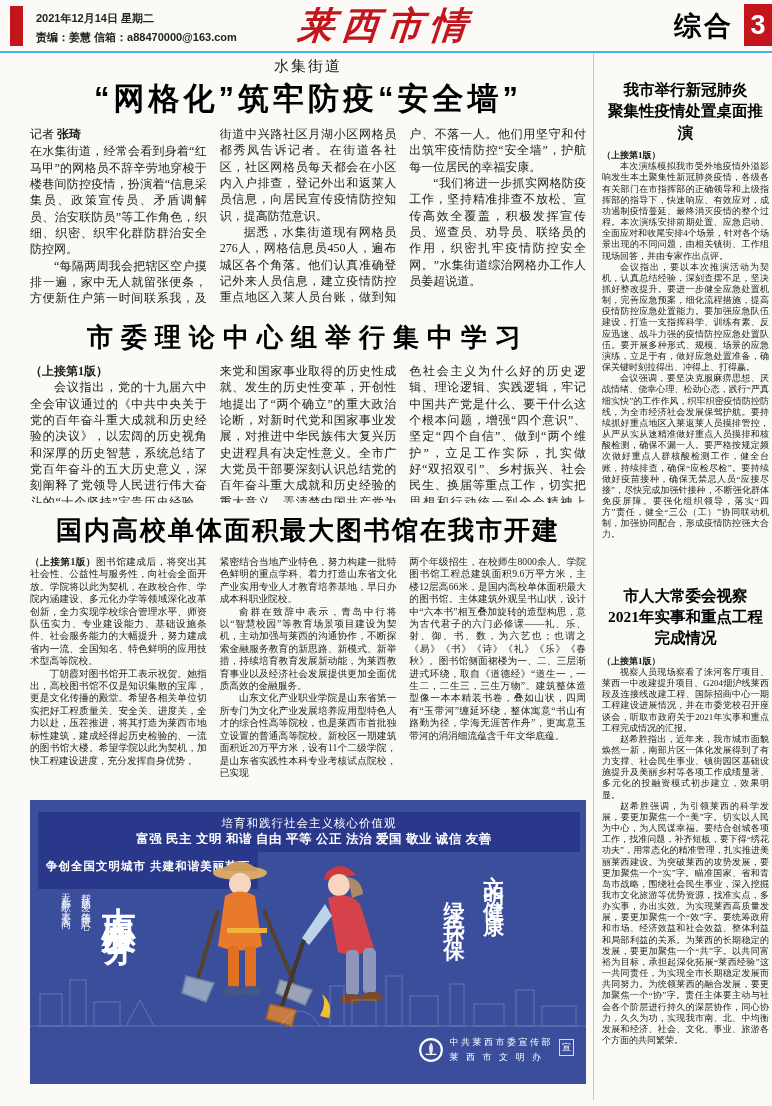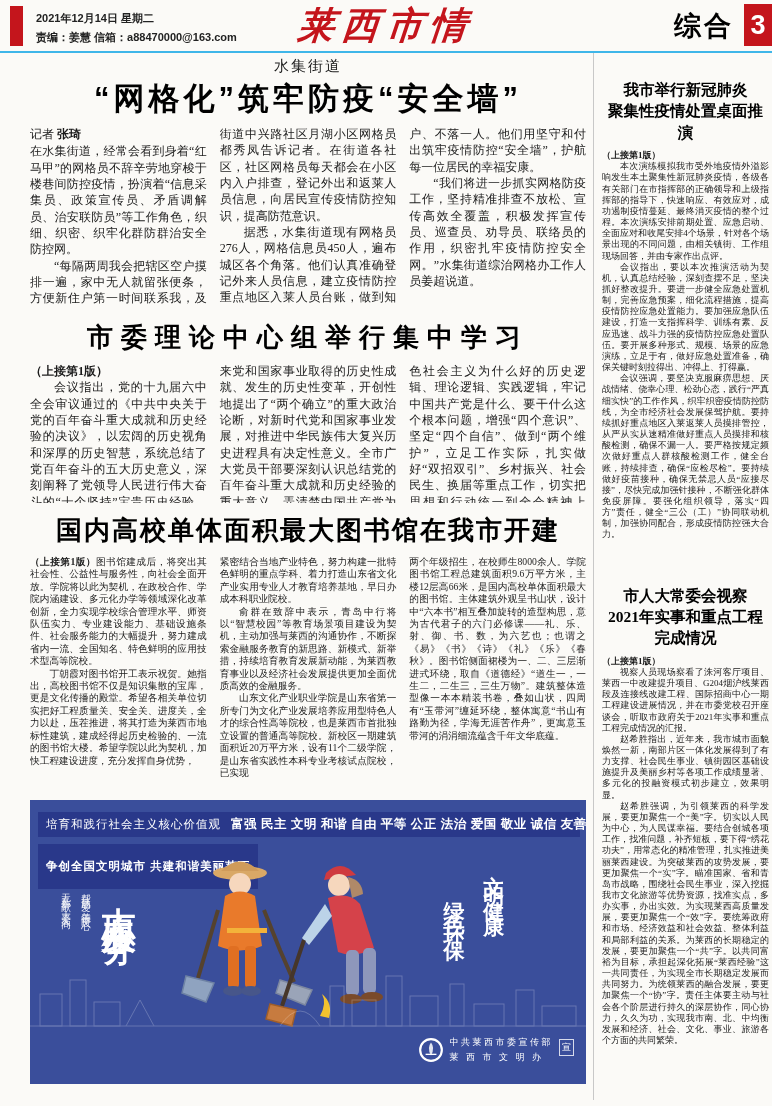--- a/index.html
+++ b/index.html
@@ -39,21 +39,21 @@
   .art-c .col{font-size:9.7px;line-height:1.28;}
   .lead{font-weight:bold;text-indent:0;}
   
   .right-title{text-align:center;font:bold 15.5px/1.38 "Liberation Serif",serif;margin:10px 0 7px;color:#000;}
   .right p{font-size:9px;line-height:1.24;text-align:justify;}
   .art-e{margin-top:44px;}
   
   .banner{position:relative;height:284px;margin-top:6px;background:#3a4e9b;color:#fff;
           font-family:"Liberation Sans",sans-serif;overflow:hidden;}
   .values-bar{position:absolute;top:12px;left:8px;right:6px;display:flex;align-items:center;
-              background:#29388a;padding:4px 8px;white-space:nowrap;}
+              background:#29388a;padding:4px 8px;white-space:nowrap;flex-direction:column;}
   .values-bar .lbl{font-size:11.5px;letter-spacing:1px;}
   .values-bar .vals{font-size:12.5px;font-weight:bold;letter-spacing:.5px;margin-left:10px;}
   .slogan-chip{position:absolute;top:44px;left:8px;background:#29388a;padding:15px 8px;
                font-size:11.5px;font-weight:bold;letter-spacing:1px;}
   .motto{position:absolute;left:26px;top:86px;writing-mode:vertical-rl;font-size:9.5px;
          letter-spacing:3px;line-height:2.1;opacity:.95;}
   .vol-title{position:absolute;left:66px;top:80px;writing-mode:vertical-rl;
              font-size:34px;font-weight:900;letter-spacing:8px;}
   .themes{position:absolute;left:404px;top:58px;writing-mode:vertical-rl;
           font-size:21px;font-weight:bold;line-height:1.9;}

